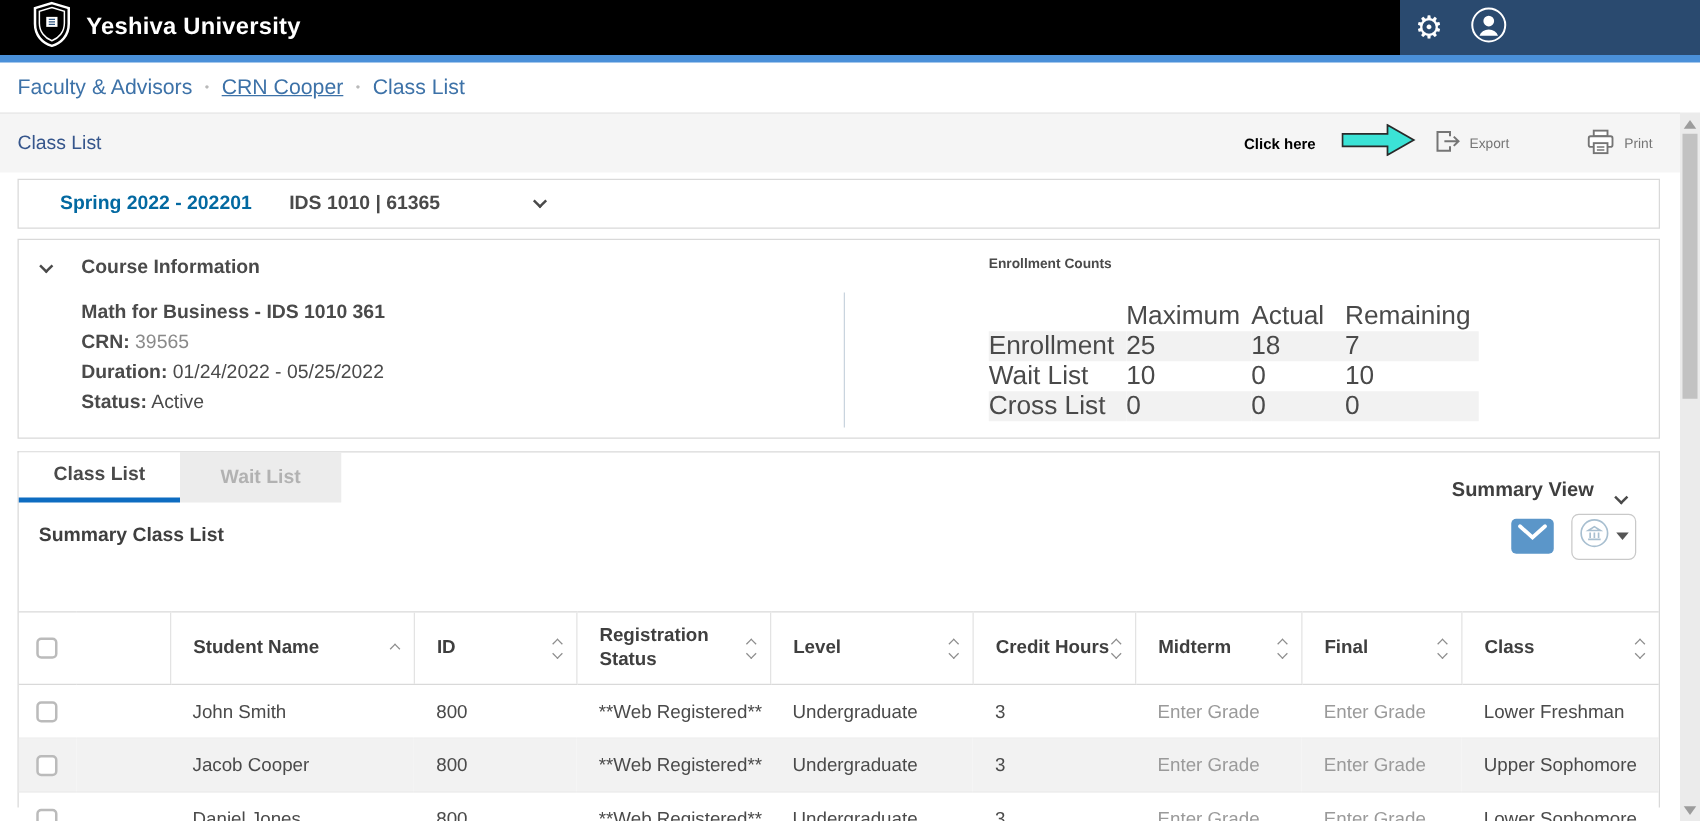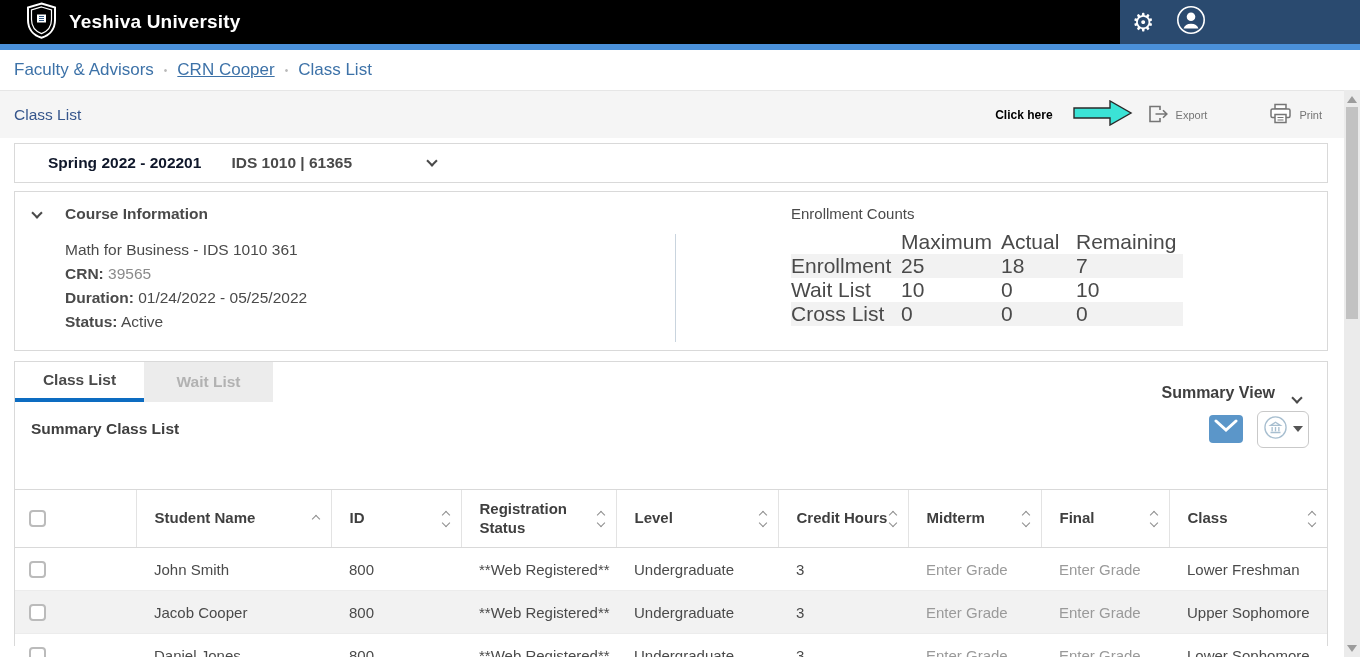--- a/index.html
+++ b/index.html
@@ -28,37 +28,37 @@
   .page-title { color:#36568c; font-size:15.5px; }
   .toolbar-right { margin-left:auto; display:flex; align-items:center; }
   .click-here { color:#000; font-size:12px; font-weight:700; margin-right:20px; }
   .tool-btn { display:flex; align-items:center; gap:7px; color:#757575; font-size:11px; cursor:pointer; }
   .tool-btn.export { margin-left:14px; }
   .tool-btn.print { margin-left:62px; }
 
   
   .selector-box { width:1314px; margin:5px 0 8px 14px; height:40px; border:1px solid #d9d9d9;
     display:flex; align-items:center; padding-left:33px; cursor:pointer; }
-  .selector-term { font-weight:700; font-size:15.5px; color:#0f172a; }
+  .selector-term { font-weight:700; font-size:15.5px; color:#0369a1; }
   .selector-course { font-weight:700; font-size:15.5px; color:#4a4a4a; margin-left:30px; }
   .chev { display:inline-block; width:8px; height:8px; border-right:2.5px solid #4a4a4a;
     border-bottom:2.5px solid #4a4a4a; transform:rotate(45deg); }
   .selector-box .chev { margin-left:76px; margin-top:-4px; }
 
   
   .info-panel { width:1314px; margin-left:14px; height:160px; border:1px solid #d9d9d9; position:relative; }
   .collapse-chev { position:absolute; left:18px; top:17px; cursor:pointer; }
   .info-title { position:absolute; left:50px; top:13px; font-weight:700; font-size:15.5px; }
   .course-details { position:absolute; left:50px; top:46px; font-size:15.5px; line-height:24px; }
-  .course-name { font-weight:400; }
+  .course-name { font-weight:700; }
   .lbl { font-weight:700; }
   .val-muted { color:#8a8a8a; }
   .info-divider { position:absolute; left:660px; top:42px; width:1px; height:108px; background:#c9d4de; }
   .enroll { position:absolute; left:776px; top:13px; }
-  .enroll-title { font-weight:400; font-size:15px; margin-bottom:8px; }
+  .enroll-title { font-weight:700; font-size:11px; margin-bottom:24px; }
   .enroll-grid { display:grid; grid-template-columns:110px 100px 75px 107px; font-size:21px; }
   .enroll-grid > div { height:24px; display:flex; align-items:center; }
   .eg-shade { background:#f2f2f2; }
 
   
   .main-panel { width:1314px; margin:10px 0 0 14px; border:1px solid #d9d9d9; border-bottom:none; height:285px; }
   .tabs-row { display:flex; height:40px; align-items:stretch; }
   .tab { width:129px; display:flex; align-items:center; justify-content:center;
     font-size:15.5px; font-weight:700; cursor:pointer; }
   .tab.active { color:#4a4a4a; border-bottom:4px solid #0d6cc1; background:#fff; }

